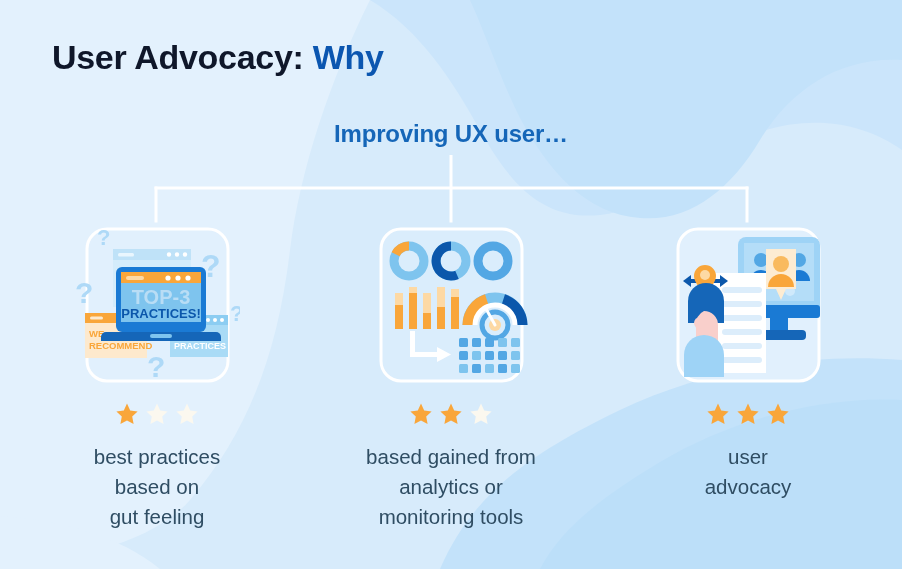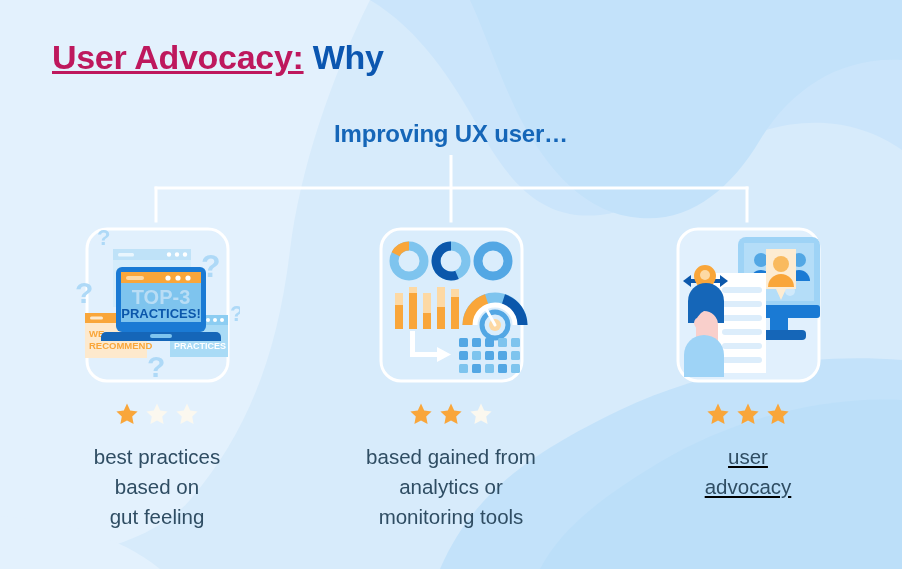--- a/index.html
+++ b/index.html
@@ -18,21 +18,21 @@
 
   
   #title {
     position: absolute;
     left: 52px; top: 38px;
     font-size: 34px;
     font-weight: bold;
     letter-spacing: -0.3px;
     white-space: nowrap;
   }
-  #title .t-light { color: #be185d; text-decoration: underline; }
+  #title .t-light { color: #0f172a; }
   #title .t-dark  { color: #0b56b0; }
 
   #subtitle {
     position: absolute;
     left: 0; top: 120px; width: 902px;
     text-align: center;
     font-size: 24px;
     font-weight: bold;
     color: #1566b8;
     letter-spacing: -0.2px;
@@ -45,21 +45,21 @@
   .col {
     position: absolute;
     top: 225px;
     width: 302px;
     display: flex;
     flex-direction: column;
     align-items: center;
   }
   #col-0 { left: 6px; }
   #col-1 { left: 300px; }
-  #col-2 { left: 597px; text-decoration: underline; }
+  #col-2 { left: 597px; }
 
   .card-wrap {
     position: relative;
     width: 165px; height: 160px;
   }
   .card-wrap svg { display: block; }
 
   .stars {
     margin-top: 16px;
     display: flex;

